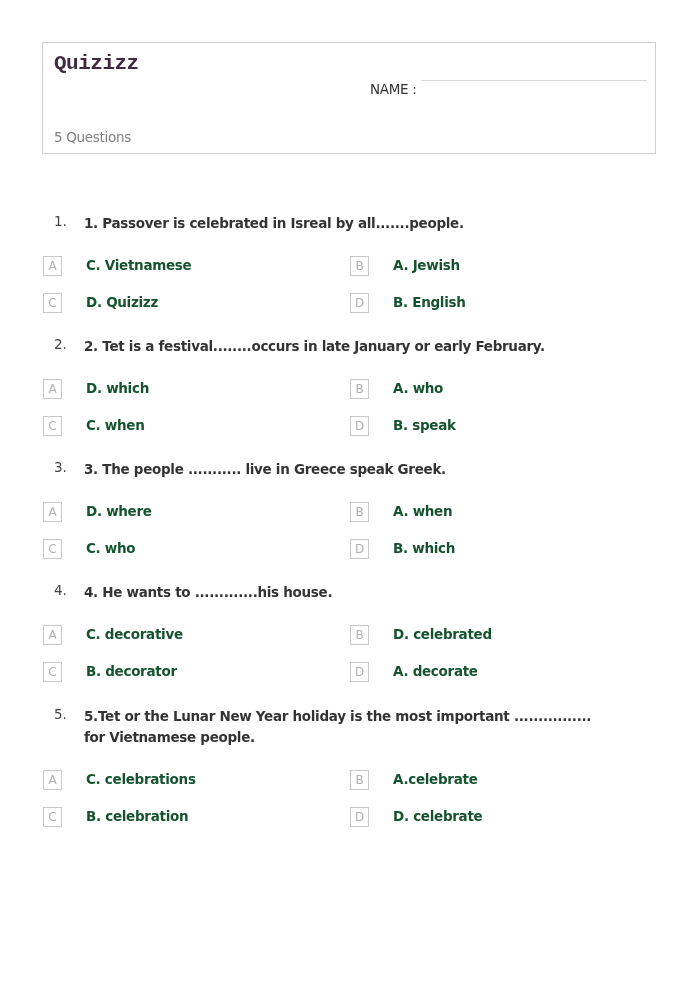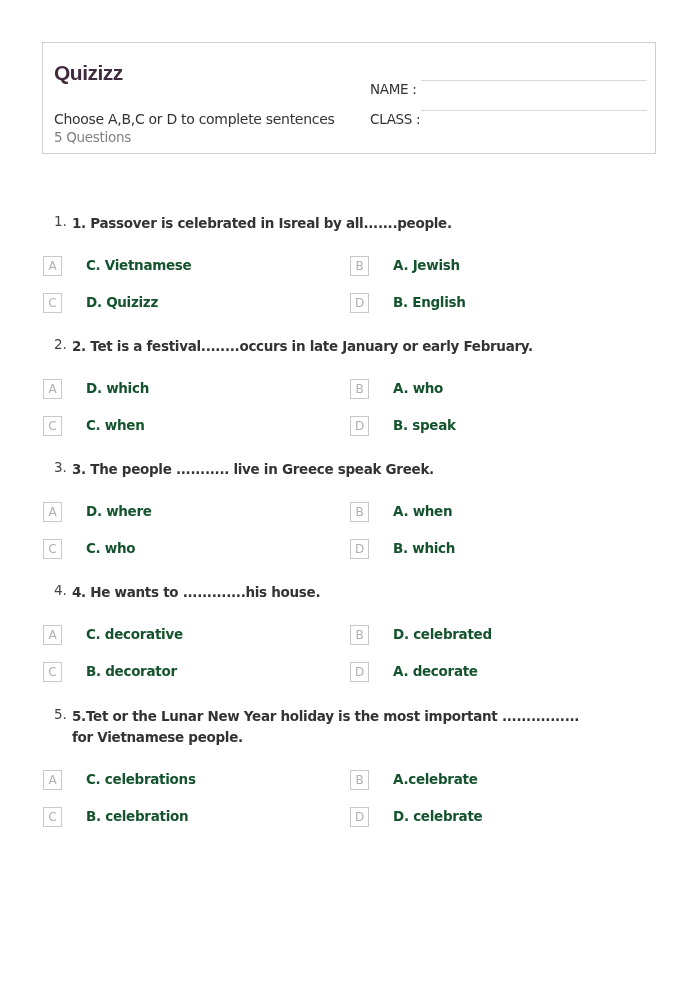--- a/index.html
+++ b/index.html
@@ -1,54 +1,49 @@
 <!DOCTYPE html>
 <html><head>
 <meta charset="utf-8">
 <style>
   html, body { margin: 0; padding: 0; background: #ffffff; }
   body { width: 700px; height: 990px; position: relative; overflow: hidden;
          font-family: "DejaVu Sans", sans-serif; color: #2b2b2b; }
 
   .header-box { position: absolute; left: 42px; top: 42px; width: 614px; height: 112px;
                 border: 1px solid #cfcfcf; box-sizing: border-box; }
-  .logo { position: absolute; left: 11px; top: 18px; font-family: Liberation Sans, sans-serif;
+  .logo { position: absolute; left: 11px; top: 9px; font-family: Liberation Mono, monospace;
           font-weight: bold; font-size: 21px; letter-spacing: -0.5px; color: #3f2a3e; }
   .title { position: absolute; left: 11px; top: 68px; font-size: 14px; color: #333; letter-spacing: -0.3px; }
   .subtitle { position: absolute; left: 11px; top: 86px; font-size: 13.5px; color: #808080; letter-spacing: -0.3px; }
 
   .field { position: absolute; left: 327px; width: 277px; height: 22px; }
   .field-label { position: absolute; left: 0; top: 0; font-size: 13.5px; color: #333; letter-spacing: -0.3px; margin-top: 21px; }
   .field-line { position: absolute; left: 51px; right: 0; top: 20px; border-bottom: 1px solid #d9d9d9; }
 
   .question { position: absolute; left: 0; width: 700px; }
   .q-num { position: absolute; left: 54px; top: 0; font-size: 13.5px; color: #444; }
-  .q-text { position: absolute; left: 72px; top: 0; width: 510px; font-size: 13.5px; font-weight: bold;
+  .q-text { position: absolute; left: 84px; top: 0; width: 510px; font-size: 13.5px; font-weight: bold;
             color: #333; line-height: 21px; letter-spacing: -0.3px; }
 
   .opt { position: absolute; height: 22px; }
   .opt-box { position: absolute; left: 0; top: 0; width: 19px; height: 20px; border: 1px solid #c8c8c8;
              box-sizing: border-box; font-size: 12px; color: #b0b0b0; text-align: center; line-height: 19px; }
   .opt-text { position: absolute; left: 43px; top: 1px; white-space: nowrap; font-size: 13.5px;
               font-weight: bold; color: #14532d; letter-spacing: -0.3px; }
 </style>
 </head>
 <body>
 
 <div class="header-box">
   <div class="logo">Quizizz</div>
-  <div class="title">Choose A,B,C or D to complete sentences</div>
   <div class="subtitle">5 Questions</div>
 
   <div class="field" style="top:17px;">
     <span class="field-label">NAME :</span>
-    <div class="field-line"></div>
-  </div>
-  <div class="field" style="top:47px;">
-    <span class="field-label">CLASS :</span>
     <div class="field-line"></div>
   </div>
 </div>
 
 <div class="question" style="top:213px;">
   <span class="q-num">1.</span>
   <span class="q-text">1. Passover is celebrated in Isreal by all.......people.</span>
   <div class="opt" style="left:43px; top:43px;">
     <span class="opt-box">A</span>
     <span class="opt-text">C. Vietnamese</span>

